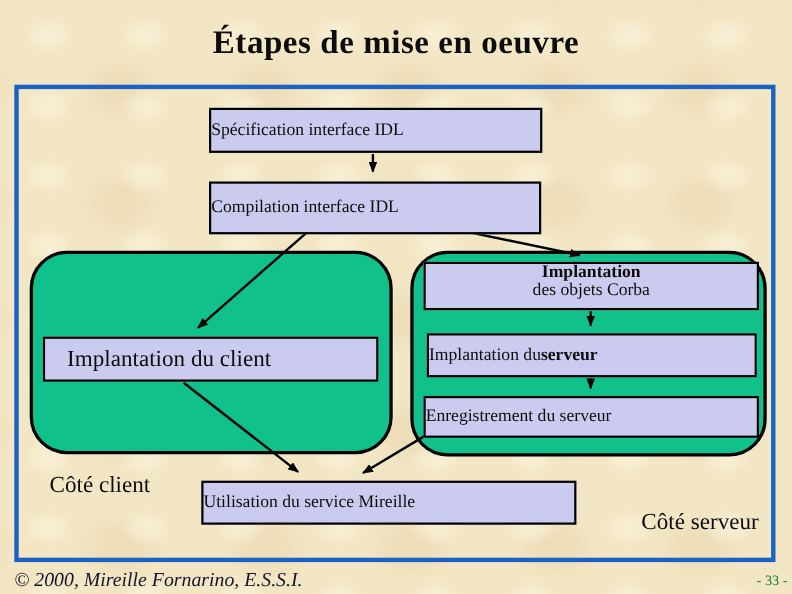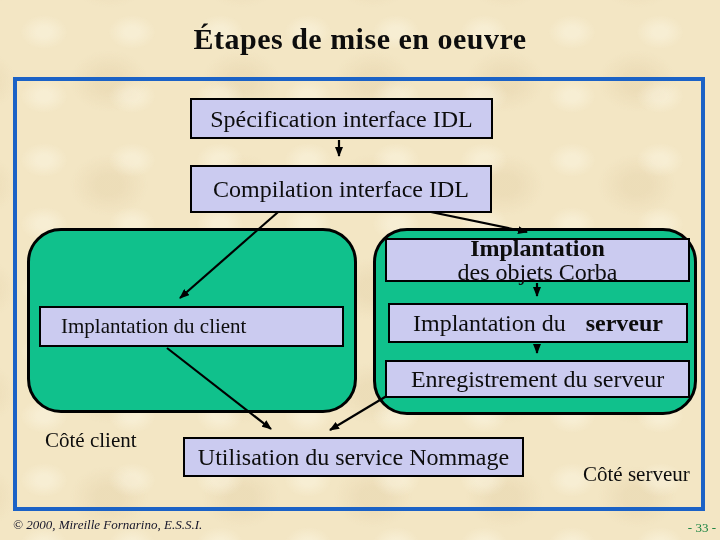--- a/index.html
+++ b/index.html
@@ -24,39 +24,39 @@
   }
   .green-panel{
     background:var(--green,#10C18C);
     border:3px solid #000;border-radius:34px;
   }
   .gp-left{left:27px;top:228px;width:330px;height:185px;}
   .gp-right{left:373px;top:228px;width:324px;height:187px;}
   .node{
     background:var(--lavender,#CBCBF0);
     border:2px solid #000;
-    display:flex;align-items:center;justify-content:center;
-    font-size:24px;color:#0d0d0d;white-space:nowrap;line-height:1;
+    display:flex;align-items:center;justify-content:flex-start;
+    font-size:16px;color:#0d0d0d;white-space:nowrap;line-height:1;
   }
   .node.left-align{justify-content:flex-start;padding-left:20px;font-size:21px;}
   .b{font-weight:bold;}
   .n-spec    {left:190px;top:98px; width:303px;height:41px;}
   .n-comp    {left:190px;top:165px;width:302px;height:48px;}
   .n-corba   {left:385px;top:238px;width:305px;height:44px;flex-direction:column;}
   .n-client  {left:39px; top:306px;width:305px;height:41px;}
-  .n-serveur {left:388px;top:303px;width:300px;height:40px;gap:20px;}
+  .n-serveur {left:388px;top:303px;width:300px;height:40px;}
   .n-enreg   {left:385px;top:360px;width:305px;height:38px;}
   .n-nommage {left:183px;top:437px;width:341px;height:40px;}
   .side-label{
     font-size:21px;font-weight:normal;color:#0d0d0d;white-space:nowrap;
   }
   .lbl-client{left:45px;top:428px;}
   .lbl-serveur{left:583px;top:429px;margin-top:33px;}
   .footer-left{
-    left:13px;top:517px;font-size:13px;font-style:italic;color:#15152a;white-space:nowrap;
+    left:13px;top:517px;font-size:18px;font-style:italic;color:#15152a;white-space:nowrap;
   }
   .footer-right{
     right:4px;top:520px;font-size:13px;color:#15803d;white-space:nowrap;
   }
   svg.arrows{position:absolute;left:0;top:0;pointer-events:none;}
 </style>
 </head>
 <body>
 
 <div class="abs slide-title">Étapes de mise en oeuvre</div>
@@ -101,20 +101,20 @@
 <div class="abs node n-serveur">
   <span>Implantation du </span>
     <span class="b">serveur</span>
 </div>
 
 <div class="abs node n-enreg">
   <span>Enregistrement du serveur</span>
 </div>
 
 <div class="abs node n-nommage">
-  <span>Utilisation du service Nommage</span>
+  <span>Utilisation du service Mireille</span>
 </div>
 
 <div class="abs side-label lbl-client">Côté client</div>
 <div class="abs side-label lbl-serveur">Côté serveur</div>
 
 <div class="abs footer-left">© 2000, Mireille Fornarino, E.S.S.I.</div>
 <div class="abs footer-right">- 33 -</div>
 
 </body></html>

